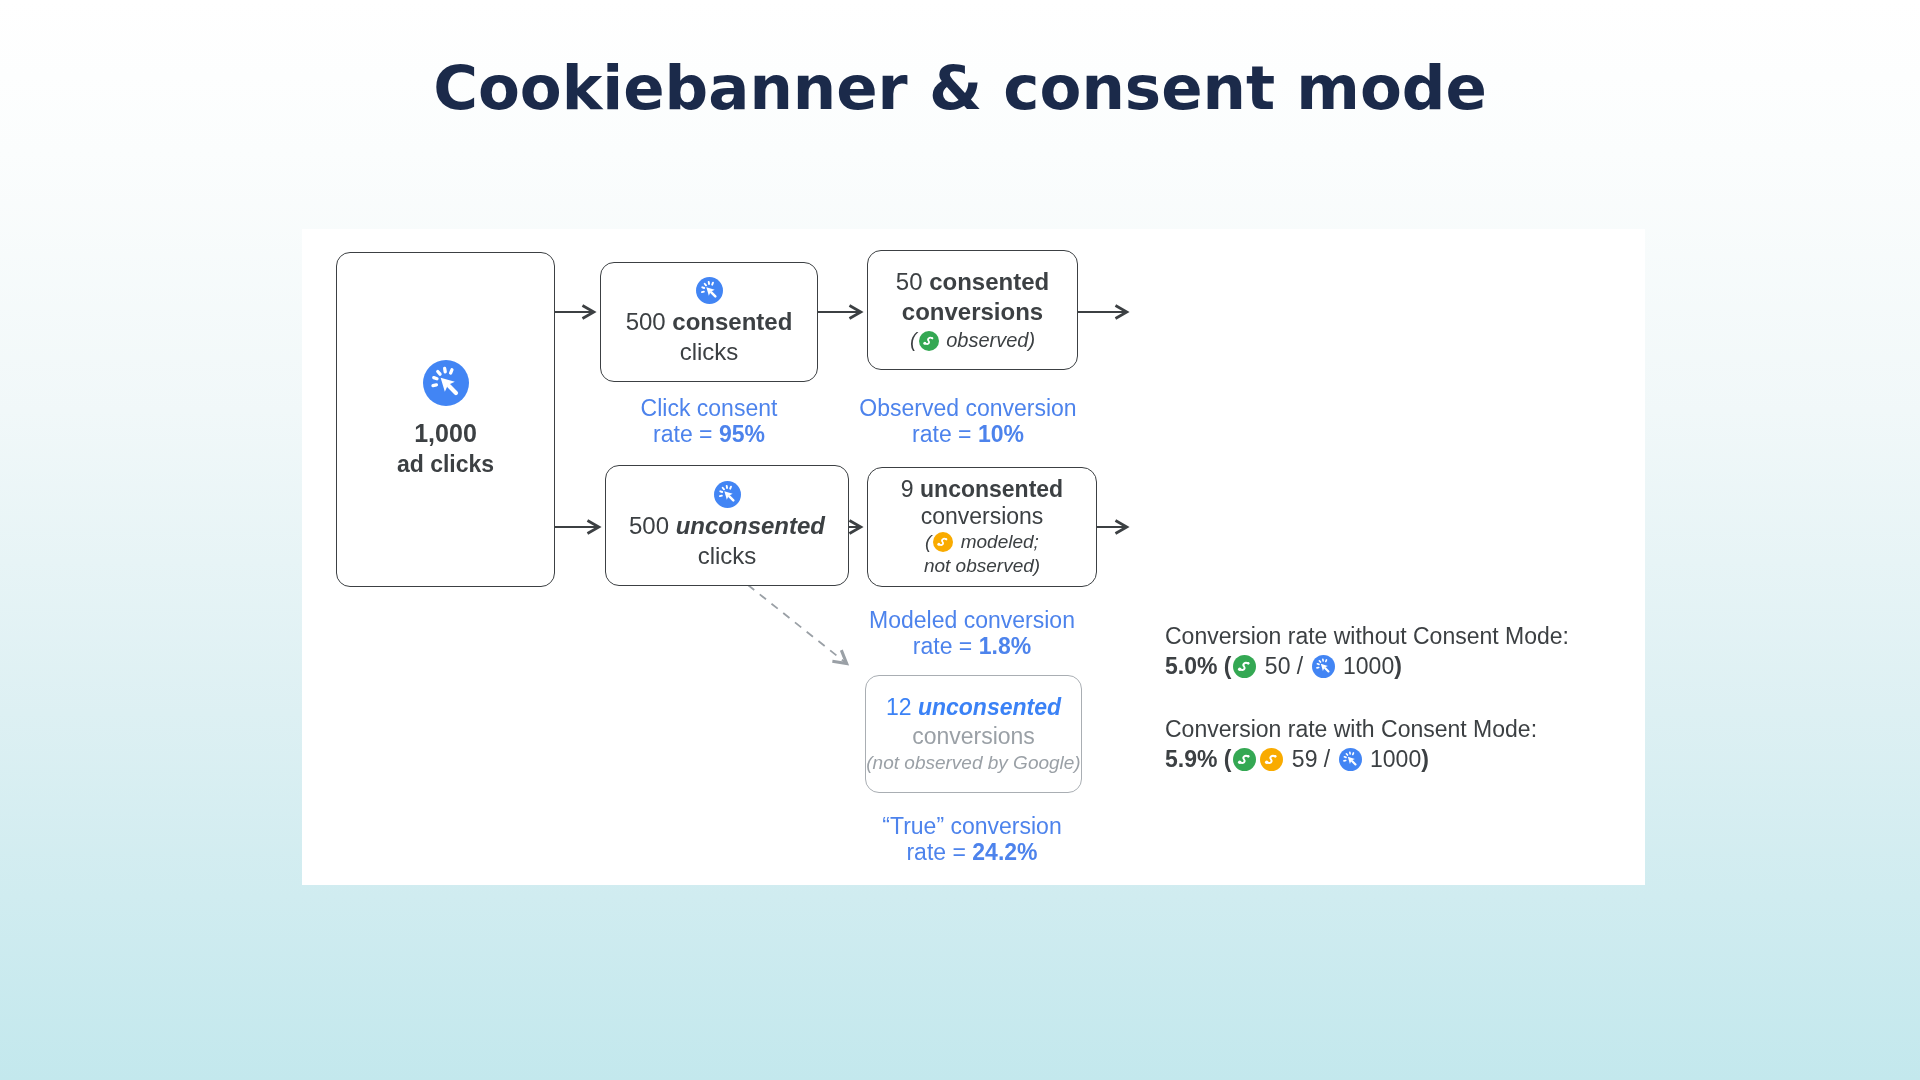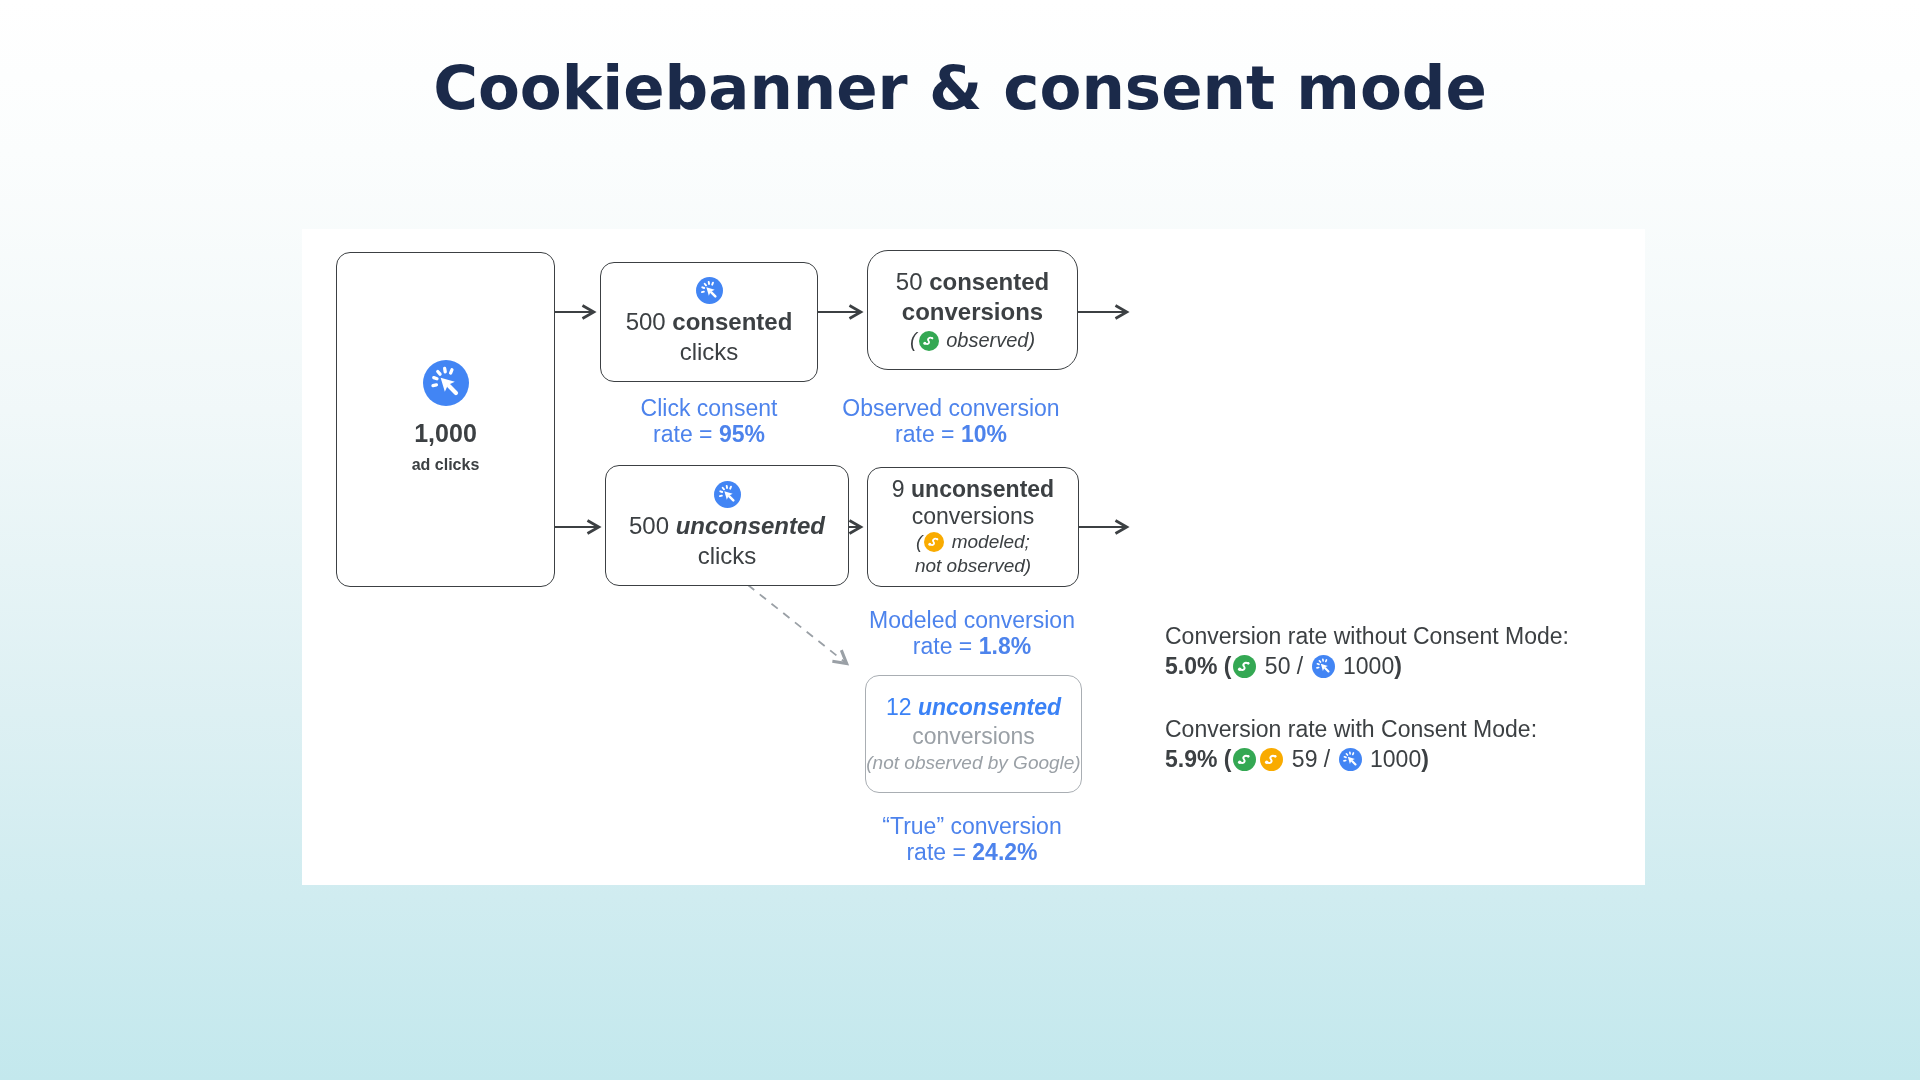--- a/index.html
+++ b/index.html
@@ -91,72 +91,72 @@
       <line x1="446" y1="356" x2="544" y2="434" stroke="#9AA0A6" stroke-width="1.8" stroke-dasharray="8 7" marker-end="url(#ahg)"></line>
     </svg>
 
     <div class="box ctr" style="left:34px;top:23px;width:219px;height:335px;">
       <span class="ic ic-blue bigicon" style="position:static;width:46px;height:46px;margin-bottom:12px;">
         <svg viewBox="0 0 24 24">
             <use href="#sym-click"></use>
           </svg>
       </span>
       <div class="bodytxt b" style="font-size:25px;line-height:31px;">1,000</div>
-      <div class="bodytxt b" style="font-size:16px;line-height:31px;">ad clicks</div>
+      <div class="bodytxt b" style="font-size:23px;line-height:31px;">ad clicks</div>
     </div>
 
     <div class="box ctr" style="left:298px;top:33px;width:218px;height:120px;">
       <span class="ic ic-blue" style="width:27px;height:27px;margin-bottom:3px;">
         <svg viewBox="0 0 24 24">
             <use href="#sym-click"></use>
           </svg>
       </span>
       <div class="bodytxt"><span>500 </span><span class="b">consented</span></div>
       <div class="bodytxt">clicks</div>
     </div>
 
-    <div class="box ctr" style="left:565px;top:21px;width:211px;height:120px;border-radius:21px;">
+    <div class="box ctr" style="left:565px;top:21px;width:211px;height:120px;">
       <div class="bodytxt"><span>50 </span><span class="b">consented</span></div>
       <div class="bodytxt"><span class="b">conversions</span></div>
       <div class="bodytxt smline"><span class="it">(</span><span class="ic ic-green ic-sm"><svg viewBox="0 0 24 24">
               <use href="#sym-conversion"></use>
             </svg></span><span class="it"> observed)</span></div>
     </div>
 
 
     <div class="box ctr" style="left:303px;top:236px;width:244px;height:121px;">
       <span class="ic ic-blue" style="width:27px;height:27px;margin-bottom:3px;">
         <svg viewBox="0 0 24 24">
             <use href="#sym-click"></use>
           </svg>
       </span>
       <div class="bodytxt"><span>500 </span><span class="b it">unconsented</span></div>
       <div class="bodytxt">clicks</div>
     </div>
 
-    <div class="box ctr" style="left:565px;top:238px;width:212px;height:120px;">
+    <div class="box ctr" style="left:565px;top:238px;width:230px;height:120px;border-radius:15px;">
       <div class="bodytxt" style="font-size:23px;line-height:27px;"><span>9 </span><span class="b">unconsented</span></div>
       <div class="bodytxt" style="font-size:23px;line-height:27px;">conversions</div>
       <div class="bodytxt xsline"><span class="it">(</span><span class="ic ic-yellow ic-sm"><svg viewBox="0 0 24 24">
               <use href="#sym-conversion"></use>
             </svg></span><span class="it"> modeled;</span></div>
       <div class="bodytxt xsline"><span class="it">not observed)</span></div>
     </div>
 
     <div class="box box-gray ctr" style="left:563px;top:446px;width:217px;height:118px;">
       <div class="bodytxt" style="color:#3b82f6;font-size:23px;line-height:29px;"><span>12 </span><span class="b it">unconsented</span></div>
       <div class="bodytxt" style="color:#9AA0A6;font-size:23px;line-height:29px;">conversions</div>
       <div class="bodytxt xsline it" style="color:#9AA0A6;">(not observed by Google)</div>
     </div>
 
     <div class="bluelbl" style="left:277px;top:166px;">
       <div>Click consent</div>
       <div><span>rate = </span><span class="b">95%</span></div>
     </div>
-    <div class="bluelbl" style="left:519px;top:166px;">
+    <div class="bluelbl" style="left:536px;top:166px;">
       <div>Observed conversion</div>
       <div><span>rate = </span><span class="b">10%</span></div>
     </div>
     <div class="bluelbl" style="left:540px;top:378px;">
       <div>Modeled conversion</div>
       <div><span>rate = </span><span class="b">1.8%</span></div>
     </div>
     <div class="bluelbl" style="left:540px;top:584px;">
       <div>“True” conversion</div>
       <div><span>rate = </span><span class="b">24.2%</span></div>

